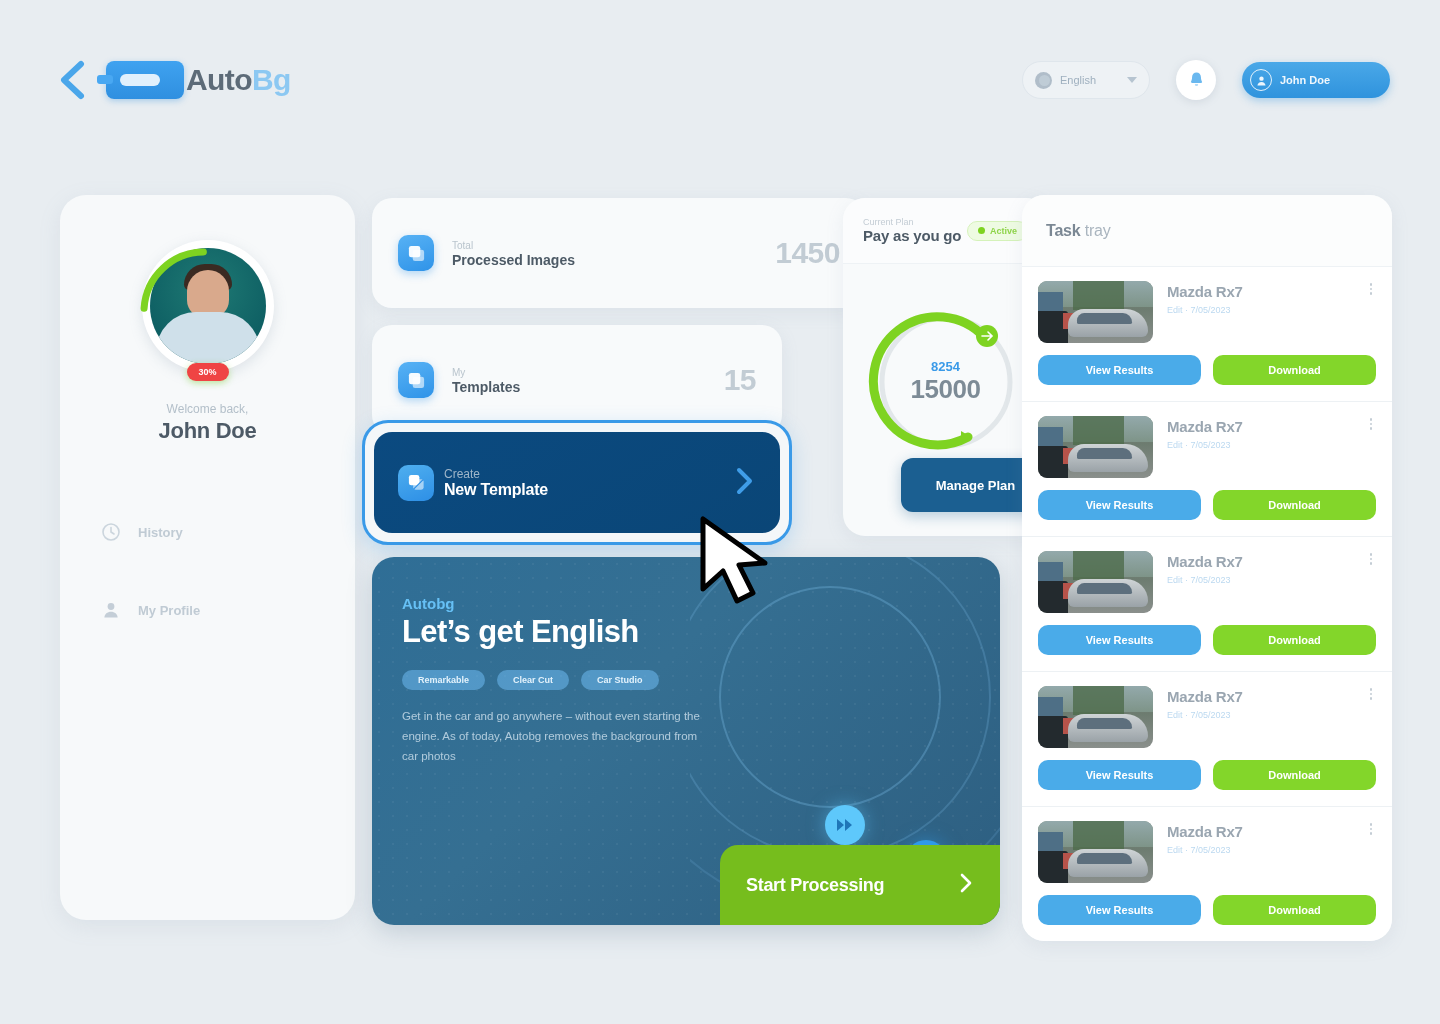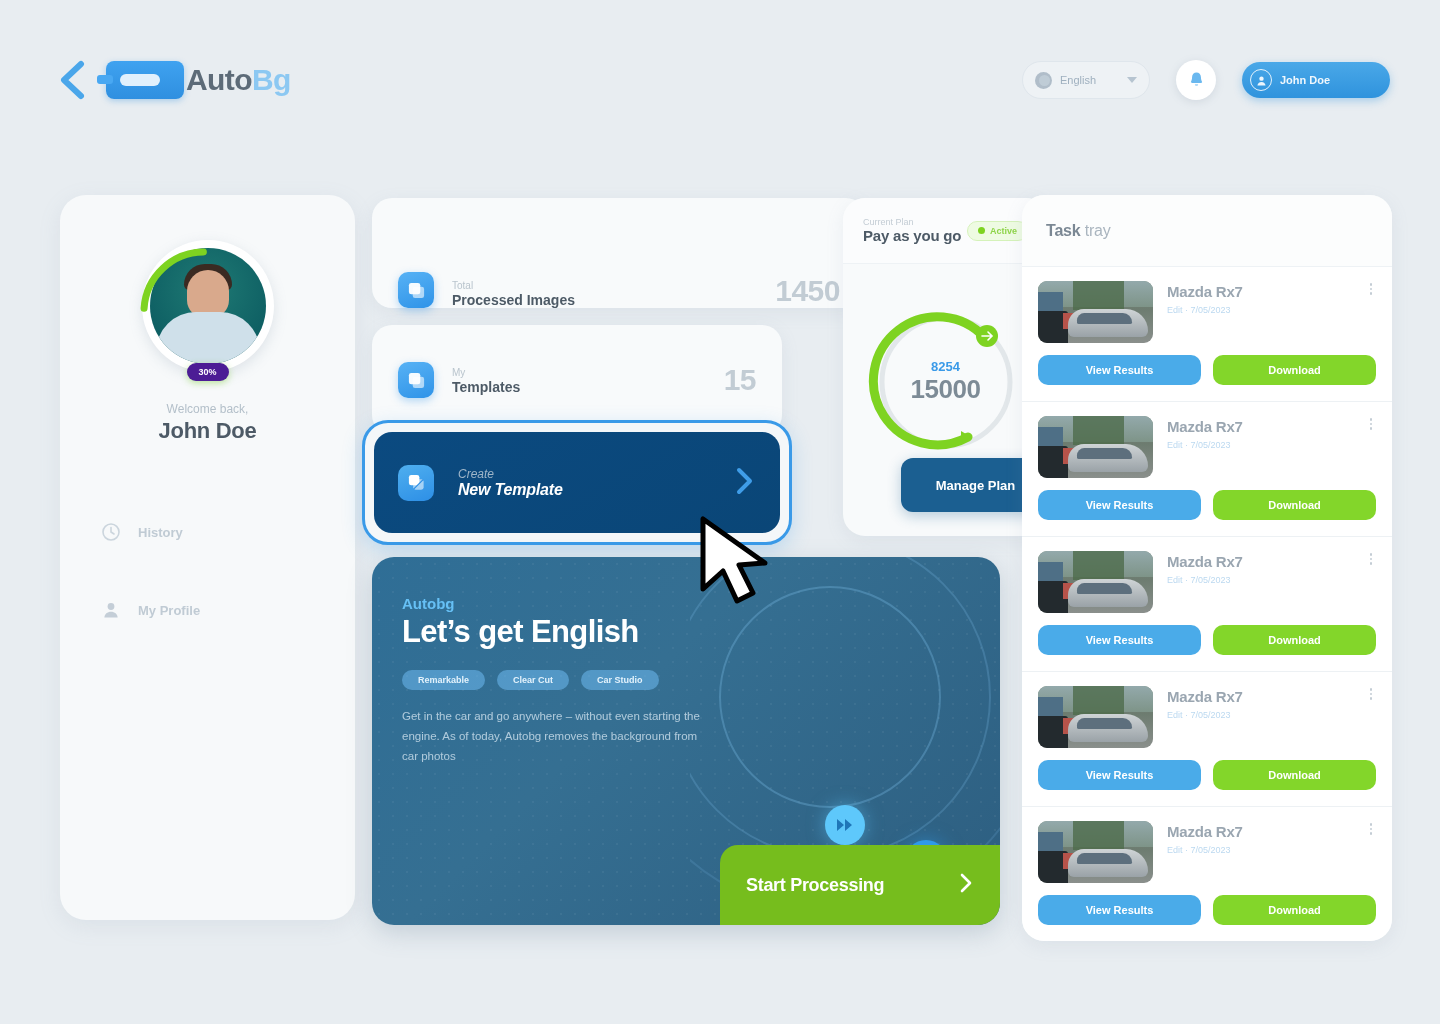--- a/index.html
+++ b/index.html
@@ -111,21 +111,21 @@
     position:absolute; left:50%; top:16px; transform:translateX(-50%);
     width:48px; height:26px; border-radius:24px 24px 6px 6px; background:#3a2a22;
   }
   .avatar-img .body {
     position:absolute; left:50%; bottom:-6px; transform:translateX(-50%);
     width:104px; height:58px; border-radius:40px 40px 0 0; background:#cfe0ea;
   }
   .avatar-arc { position: absolute; inset: -3px; pointer-events: none; }
   .avatar-badge {
     position: absolute; left: 50%; bottom: -9px; transform: translateX(-50%);
-    background: #4c1d95; color: #fff; font-size: 9px; font-weight: 700;
+    background: #ef4444; color: #fff; font-size: 9px; font-weight: 700;
     padding: 4px 12px; border-radius: 10px; white-space: nowrap;
     box-shadow: 0 2px 7px rgba(118,209,42,.45);
     margin-top: 44px;
   }
   .welcome { text-align: center; margin-top: 30px; }
   .welcome-sub { font-size: 12px; color: #b3bfc9; }
   .welcome-name {
     font-size: 22px; font-weight: 700; color: #4d5a66; margin-top: 2px;
     letter-spacing: -0.3px;
   }
@@ -170,21 +170,21 @@
   .create-card {
     width: 100%; height: 100%; border-radius: 18px;
     background: linear-gradient(150deg,#0b4a80,#0a4677);
     display: flex; align-items: center; padding: 0 24px; cursor: pointer;
   }
   .create-icon {
     width: 36px; height: 36px; border-radius: 10px; flex: none;
     background: linear-gradient(160deg,#4fafef,#2d8fe6);
     display: flex; align-items: center; justify-content: center;
   }
-  .create-text { margin-left: 24px; font-style: italic; }
+  .create-text { margin-left: 10px; }
   .create-sub { font-size: 12px; color: #9fb6c9; }
   .create-title { font-size: 16px; font-weight: 700; color: #ffffff; letter-spacing: -0.2px; }
   .create-chev { margin-left: auto; }
 
   
   .plan-card {
     position: absolute; background: #f8fafb; border-radius: 22px;
     box-shadow: 0 5px 18px rgba(130,150,170,.12); overflow: hidden; margin-left: 48px;
   }
   .plan-head {
@@ -392,21 +392,21 @@
             <svg width="20" height="20" viewBox="0 0 20 20">
               <circle cx="10" cy="6.5" r="3.4" fill="#c4ced7"></circle>
               <path d="M3.4 17.5c0-3.6 3-5.8 6.6-5.8s6.6 2.2 6.6 5.8z" fill="#c4ced7"></path>
             </svg>
           </span>
           <span>My Profile</span>
         </div>
       </div>
     </div>
 
-    <div class="stat-card" style="left:312px; top:3px; width:494px; height:110px;align-items:flex-end;">
+    <div class="stat-card" style="left:312px; top:3px; width:494px; height:110px;">
       <div class="stat-icon">
         <svg width="19" height="19" viewBox="0 0 20 20">
           <rect x="2" y="2" width="12" height="12" rx="2.5" fill="#ffffff" opacity=".95"></rect>
           <rect x="6" y="6" width="12" height="12" rx="2.5" fill="#ffffff" opacity=".6"></rect>
         </svg>
       </div>
       <div class="stat-text">
         <div class="stat-sub">Total</div>
         <div class="stat-title">Processed Images</div>
       </div>

